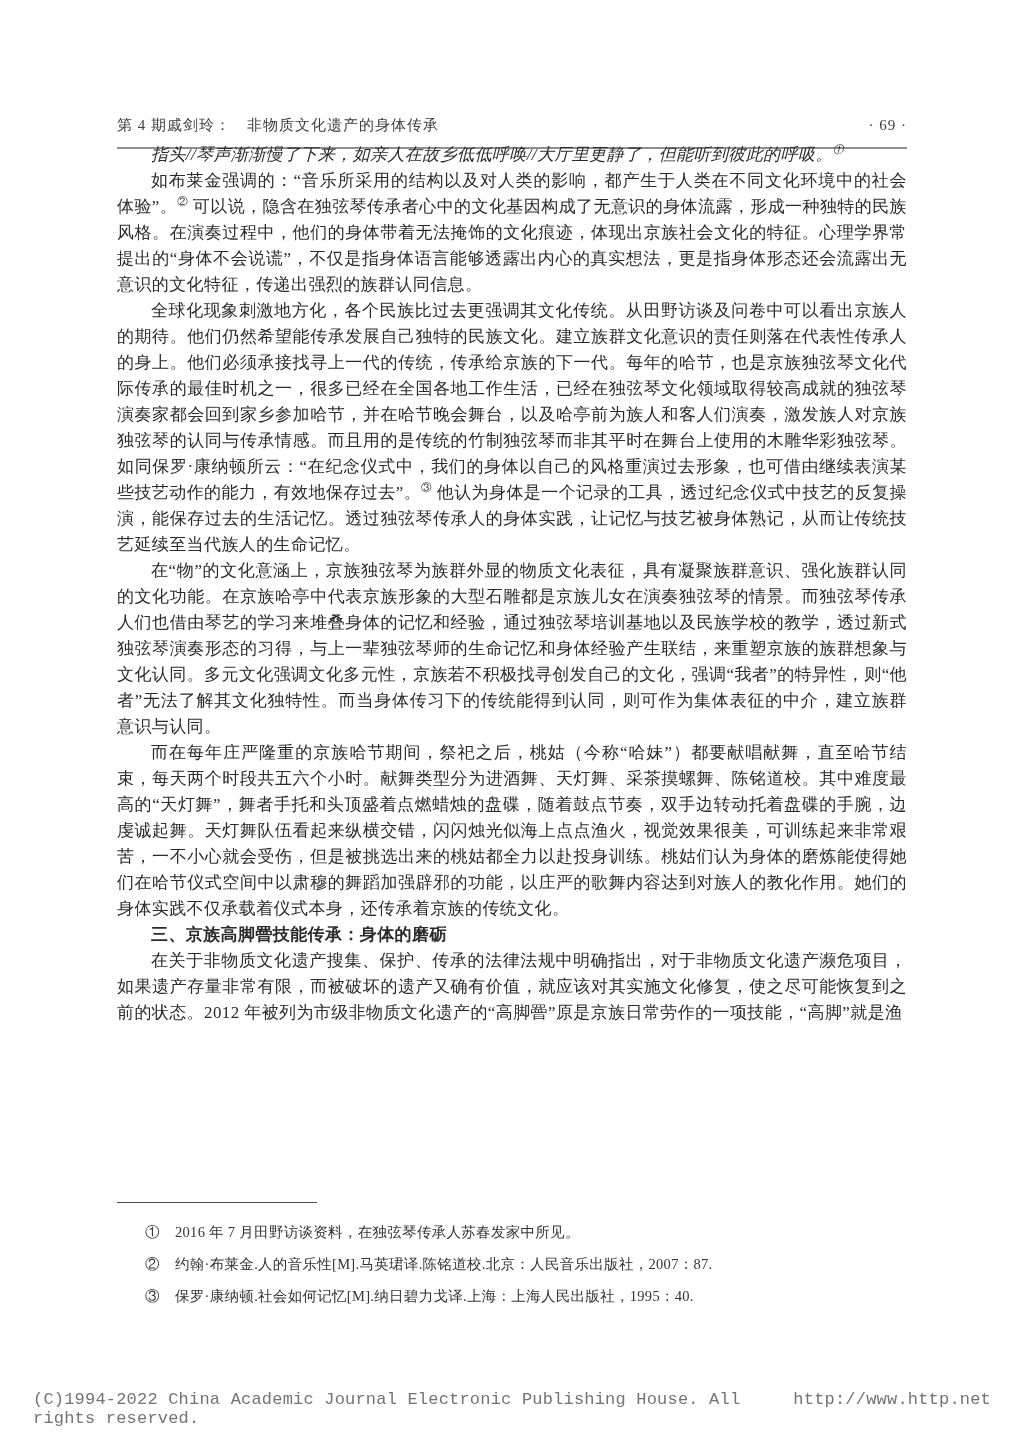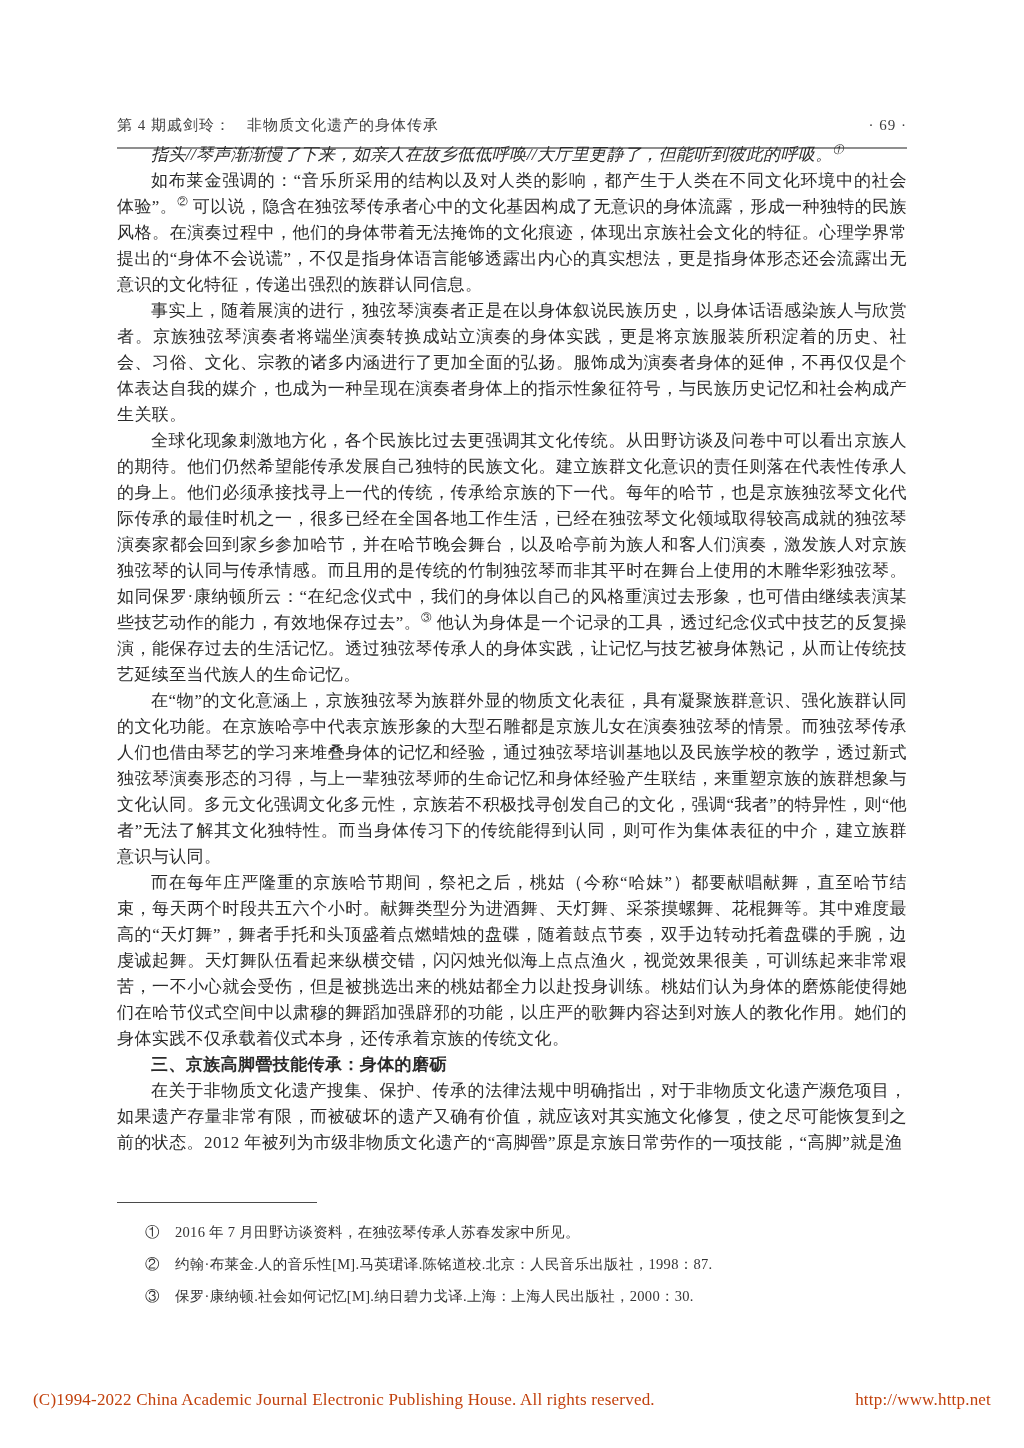--- a/index.html
+++ b/index.html
@@ -41,62 +41,61 @@
     position:absolute;top:1216px;left:117px;width:790px;
     font-size:14.5px;line-height:32px;color:#333;
     letter-spacing:0.3px;
   }
   .footnote{margin:0;display:flex;}
   .fn-marker{width:30px;flex:0 0 30px;padding-left:28px;}
   .fn-text{flex:1;}
   .page-footer{
     position:absolute;top:1390px;left:33px;width:958px;
     display:flex;justify-content:space-between;
-    font-size:17px;color:#c2410c;letter-spacing:0.2px;
-    font-family:Liberation Serif, serif;
+    font-size:17px;color:#737373;letter-spacing:0.2px;
+    font-family:Liberation Mono, monospace;
   }
 </style>
 </head>
 <body>
 
 <div class="page">
 
   <header class="page-header">
     <span>第 4 期</span>
     <span class="running-title">戚剑玲：　非物质文化遗产的身体传承</span>
     <span>· 69 ·</span>
   </header>
 
   <div class="header-rule"></div>
 
   <main class="article-body">
     <p class="epigraph">指头//琴声渐渐慢了下来，如亲人在故乡低低呼唤//大厅里更静了，但能听到彼此的呼吸。<sup>①</sup></p>
     <p class="para">如布莱金强调的：“音乐所采用的结构以及对人类的影响，都产生于人类在不同文化环境中的社会体验”。<sup>②</sup> 可以说，隐含在独弦琴传承者心中的文化基因构成了无意识的身体流露，形成一种独特的民族风格。在演奏过程中，他们的身体带着无法掩饰的文化痕迹，体现出京族社会文化的特征。心理学界常提出的“身体不会说谎”，不仅是指身体语言能够透露出内心的真实想法，更是指身体形态还会流露出无意识的文化特征，传递出强烈的族群认同信息。</p>
-    <p class="para">事实上，随着展演的进行，独弦琴演奏者正是在以身体叙说民族历史，以身体话语感染族人与欣赏者。京族独弦琴演奏者将端坐演奏转换成站立演奏的身体实践，更是将京族服装所积淀着的历史、社会、习俗、文化、宗教的诸多内涵进行了更加全面的弘扬。服饰成为演奏者身体的延伸，不再仅仅是个体表达自我的媒介，也成为一种呈现在演奏者身体上的指示性象征符号，与民族历史记忆和社会构成产生关联。</p>
     <p class="para">全球化现象刺激地方化，各个民族比过去更强调其文化传统。从田野访谈及问卷中可以看出京族人的期待。他们仍然希望能传承发展自己独特的民族文化。建立族群文化意识的责任则落在代表性传承人的身上。他们必须承接找寻上一代的传统，传承给京族的下一代。每年的哈节，也是京族独弦琴文化代际传承的最佳时机之一，很多已经在全国各地工作生活，已经在独弦琴文化领域取得较高成就的独弦琴演奏家都会回到家乡参加哈节，并在哈节晚会舞台，以及哈亭前为族人和客人们演奏，激发族人对京族独弦琴的认同与传承情感。而且用的是传统的竹制独弦琴而非其平时在舞台上使用的木雕华彩独弦琴。如同保罗·康纳顿所云：“在纪念仪式中，我们的身体以自己的风格重演过去形象，也可借由继续表演某些技艺动作的能力，有效地保存过去”。<sup>③</sup> 他认为身体是一个记录的工具，透过纪念仪式中技艺的反复操演，能保存过去的生活记忆。透过独弦琴传承人的身体实践，让记忆与技艺被身体熟记，从而让传统技艺延续至当代族人的生命记忆。</p>
     <p class="para">在“物”的文化意涵上，京族独弦琴为族群外显的物质文化表征，具有凝聚族群意识、强化族群认同的文化功能。在京族哈亭中代表京族形象的大型石雕都是京族儿女在演奏独弦琴的情景。而独弦琴传承人们也借由琴艺的学习来堆叠身体的记忆和经验，通过独弦琴培训基地以及民族学校的教学，透过新式独弦琴演奏形态的习得，与上一辈独弦琴师的生命记忆和身体经验产生联结，来重塑京族的族群想象与文化认同。多元文化强调文化多元性，京族若不积极找寻创发自己的文化，强调“我者”的特异性，则“他者”无法了解其文化独特性。而当身体传习下的传统能得到认同，则可作为集体表征的中介，建立族群意识与认同。</p>
-    <p class="para">而在每年庄严隆重的京族哈节期间，祭祀之后，桃姑（今称“哈妹”）都要献唱献舞，直至哈节结束，每天两个时段共五六个小时。献舞类型分为进酒舞、天灯舞、采茶摸螺舞、花棍舞等。其中难度最高的“天灯舞”，舞者手托和头顶盛着点燃蜡烛的盘碟，随着鼓点节奏，双手边转动托着盘碟的手腕，边虔诚起舞。天灯舞队伍看起来纵横交错，闪闪烛光似海上点点渔火，视觉效果很美，可训练起来非常艰苦，一不小心就会受伤，但是被挑选出来的桃姑都全力以赴投身训练。桃姑们认为身体的磨炼能使得她们在哈节仪式空间中以肃穆的舞蹈加强辟邪的功能，以庄严的歌舞内容达到对族人的教化作用。她们的身体实践不仅承载着仪式本身，还传承着京族的传统文化。</p>
+    <p class="para">而在每年庄严隆重的京族哈节期间，祭祀之后，桃姑（今称“哈妹”）都要献唱献舞，直至哈节结束，每天两个时段共五六个小时。献舞类型分为进酒舞、天灯舞、采茶摸螺舞、陈铭道校。其中难度最高的“天灯舞”，舞者手托和头顶盛着点燃蜡烛的盘碟，随着鼓点节奏，双手边转动托着盘碟的手腕，边虔诚起舞。天灯舞队伍看起来纵横交错，闪闪烛光似海上点点渔火，视觉效果很美，可训练起来非常艰苦，一不小心就会受伤，但是被挑选出来的桃姑都全力以赴投身训练。桃姑们认为身体的磨炼能使得她们在哈节仪式空间中以肃穆的舞蹈加强辟邪的功能，以庄严的歌舞内容达到对族人的教化作用。她们的身体实践不仅承载着仪式本身，还传承着京族的传统文化。</p>
     <h3 class="section-heading">三、京族高脚罾技能传承：身体的磨砺</h3>
     <p class="para">在关于非物质文化遗产搜集、保护、传承的法律法规中明确指出，对于非物质文化遗产濒危项目，如果遗产存量非常有限，而被破坏的遗产又确有价值，就应该对其实施文化修复，使之尽可能恢复到之前的状态。2012 年被列为市级非物质文化遗产的“高脚罾”原是京族日常劳作的一项技能，“高脚”就是渔</p>
   </main>
 
   <div class="footnote-divider"></div>
 
   <section class="footnotes">
     <p class="footnote">
       <span class="fn-marker">①</span>
       <span class="fn-text">2016 年 7 月田野访谈资料，在独弦琴传承人苏春发家中所见。</span>
     </p>
     <p class="footnote">
       <span class="fn-marker">②</span>
-      <span class="fn-text">约翰·布莱金.人的音乐性[M].马英珺译.陈铭道校.北京：人民音乐出版社，1998：87.</span>
+      <span class="fn-text">约翰·布莱金.人的音乐性[M].马英珺译.陈铭道校.北京：人民音乐出版社，2007：87.</span>
     </p>
     <p class="footnote">
       <span class="fn-marker">③</span>
-      <span class="fn-text">保罗·康纳顿.社会如何记忆[M].纳日碧力戈译.上海：上海人民出版社，2000：30.</span>
+      <span class="fn-text">保罗·康纳顿.社会如何记忆[M].纳日碧力戈译.上海：上海人民出版社，1995：40.</span>
     </p>
   </section>
 
   <footer class="page-footer">
     <span>(C)1994-2022 China Academic Journal Electronic Publishing House. All rights reserved.</span>
     <span>http://www.http.net</span>
   </footer>
 
 </div>
 

